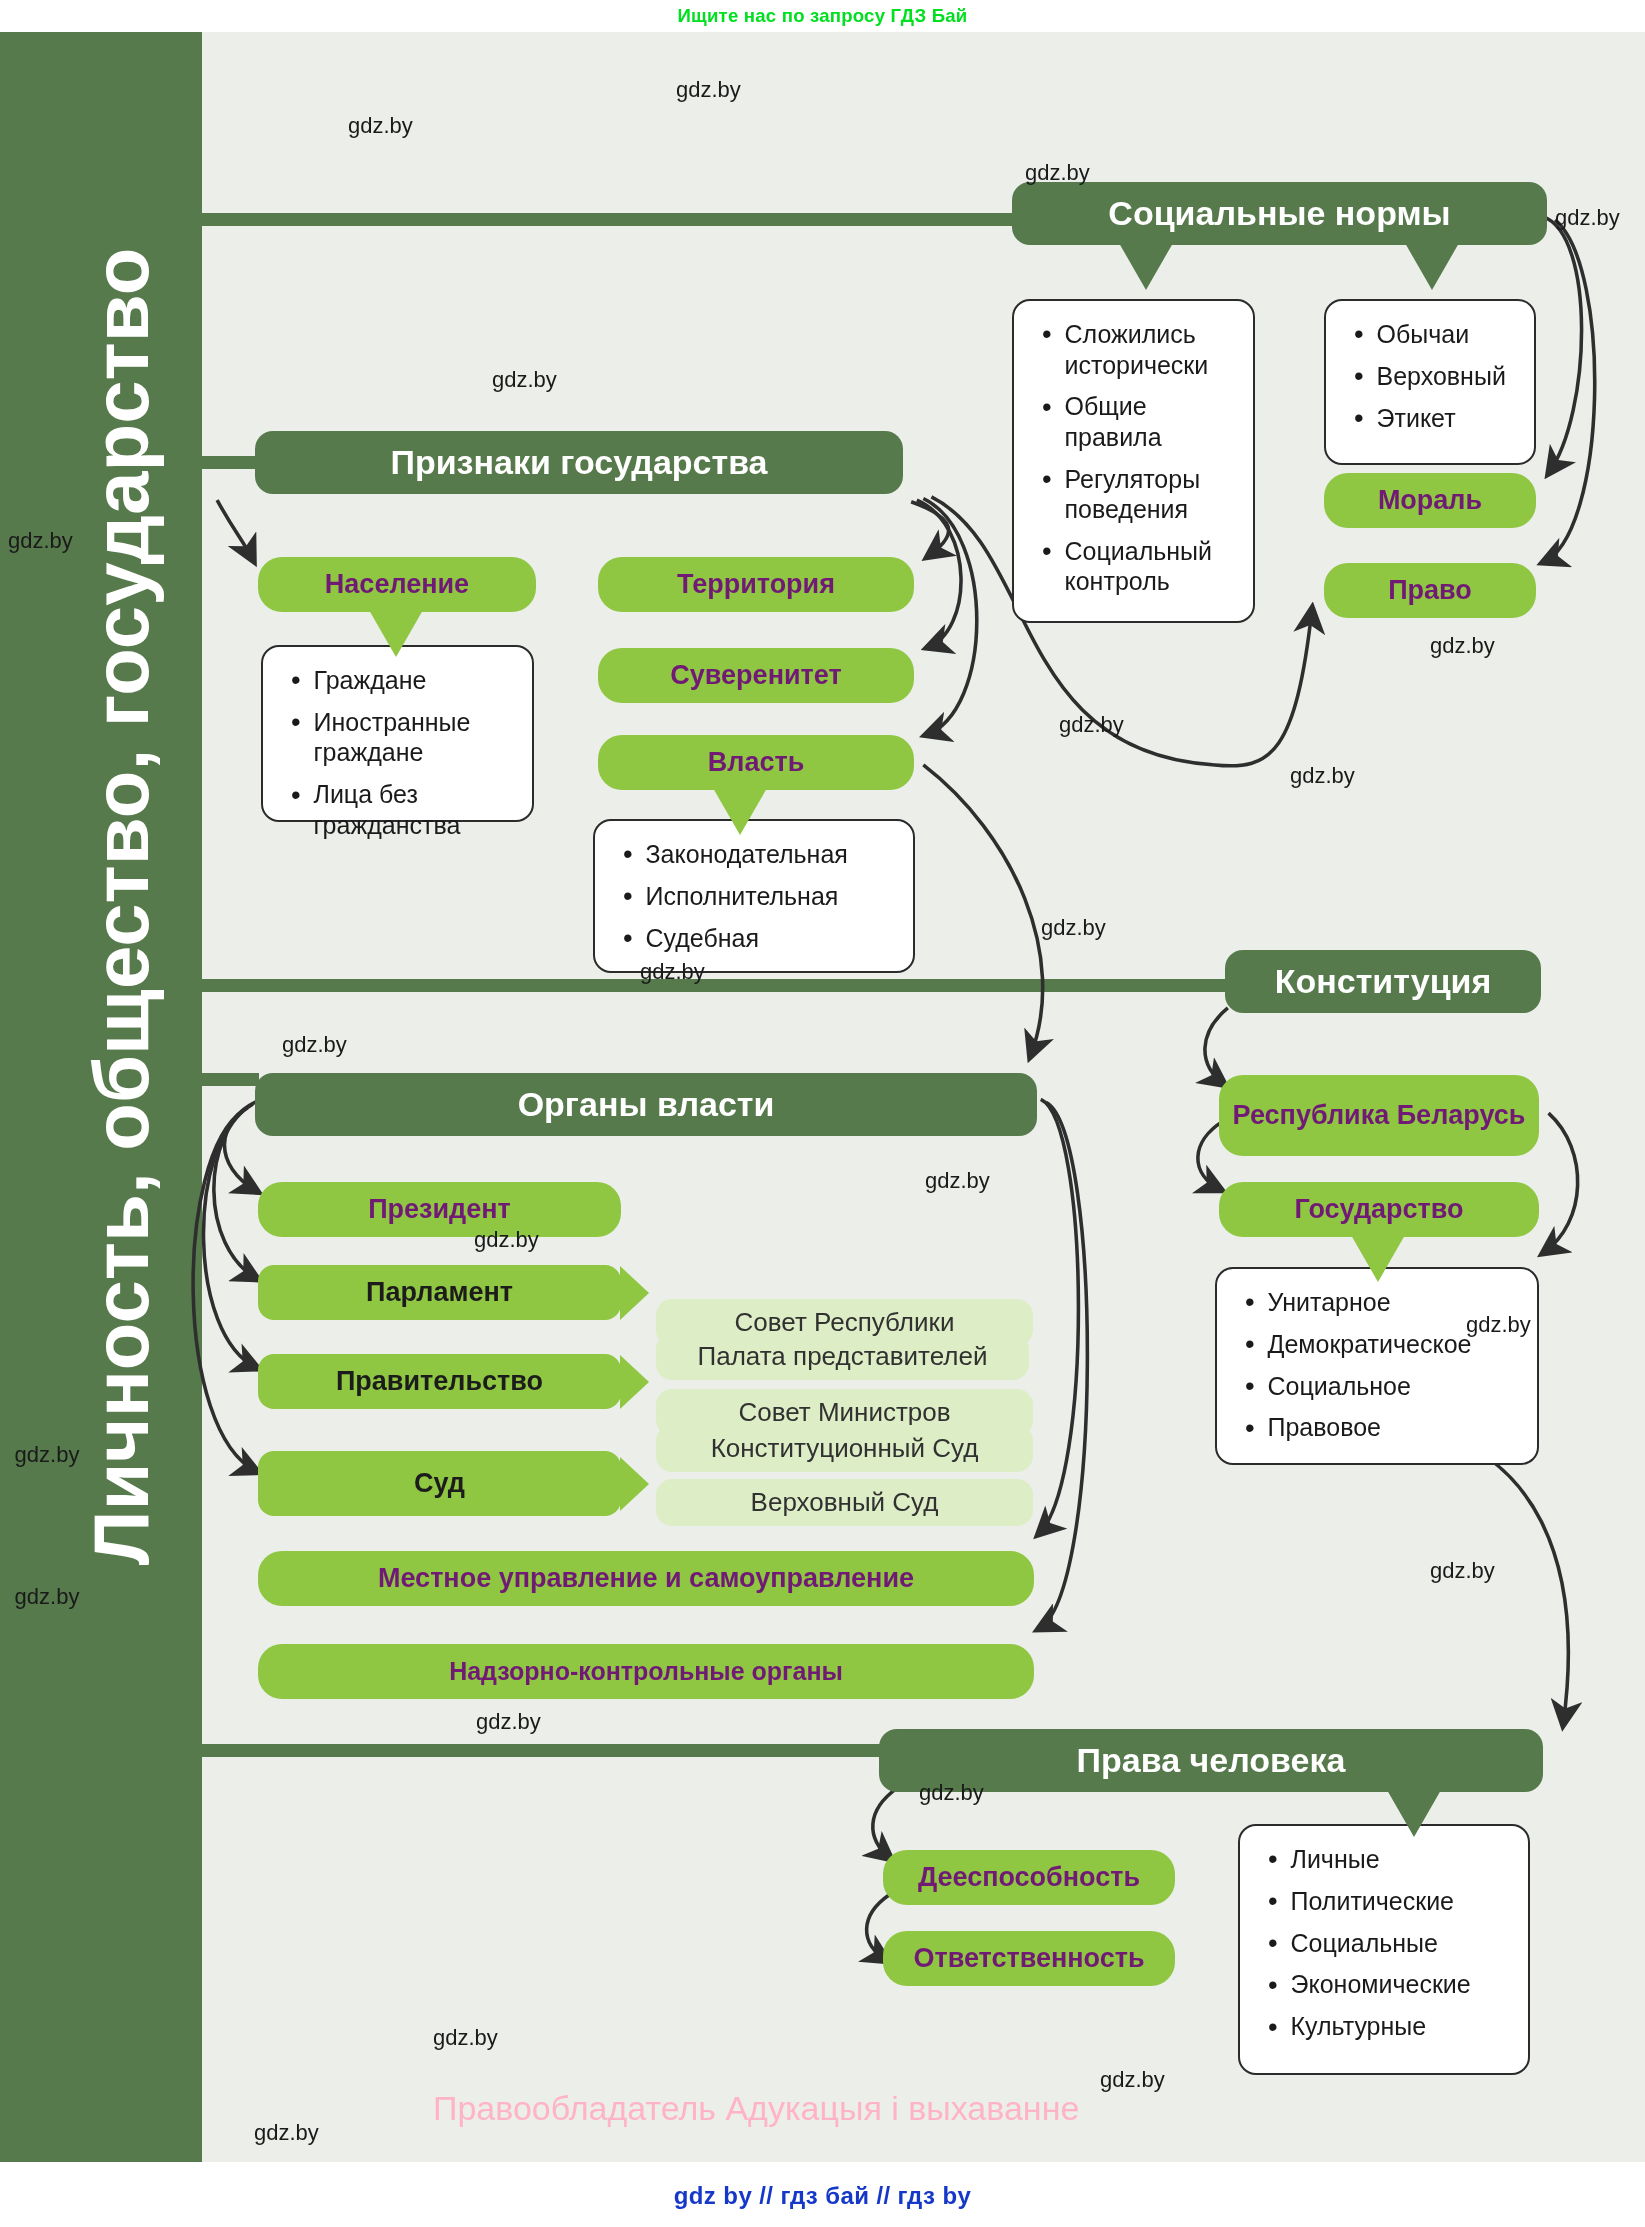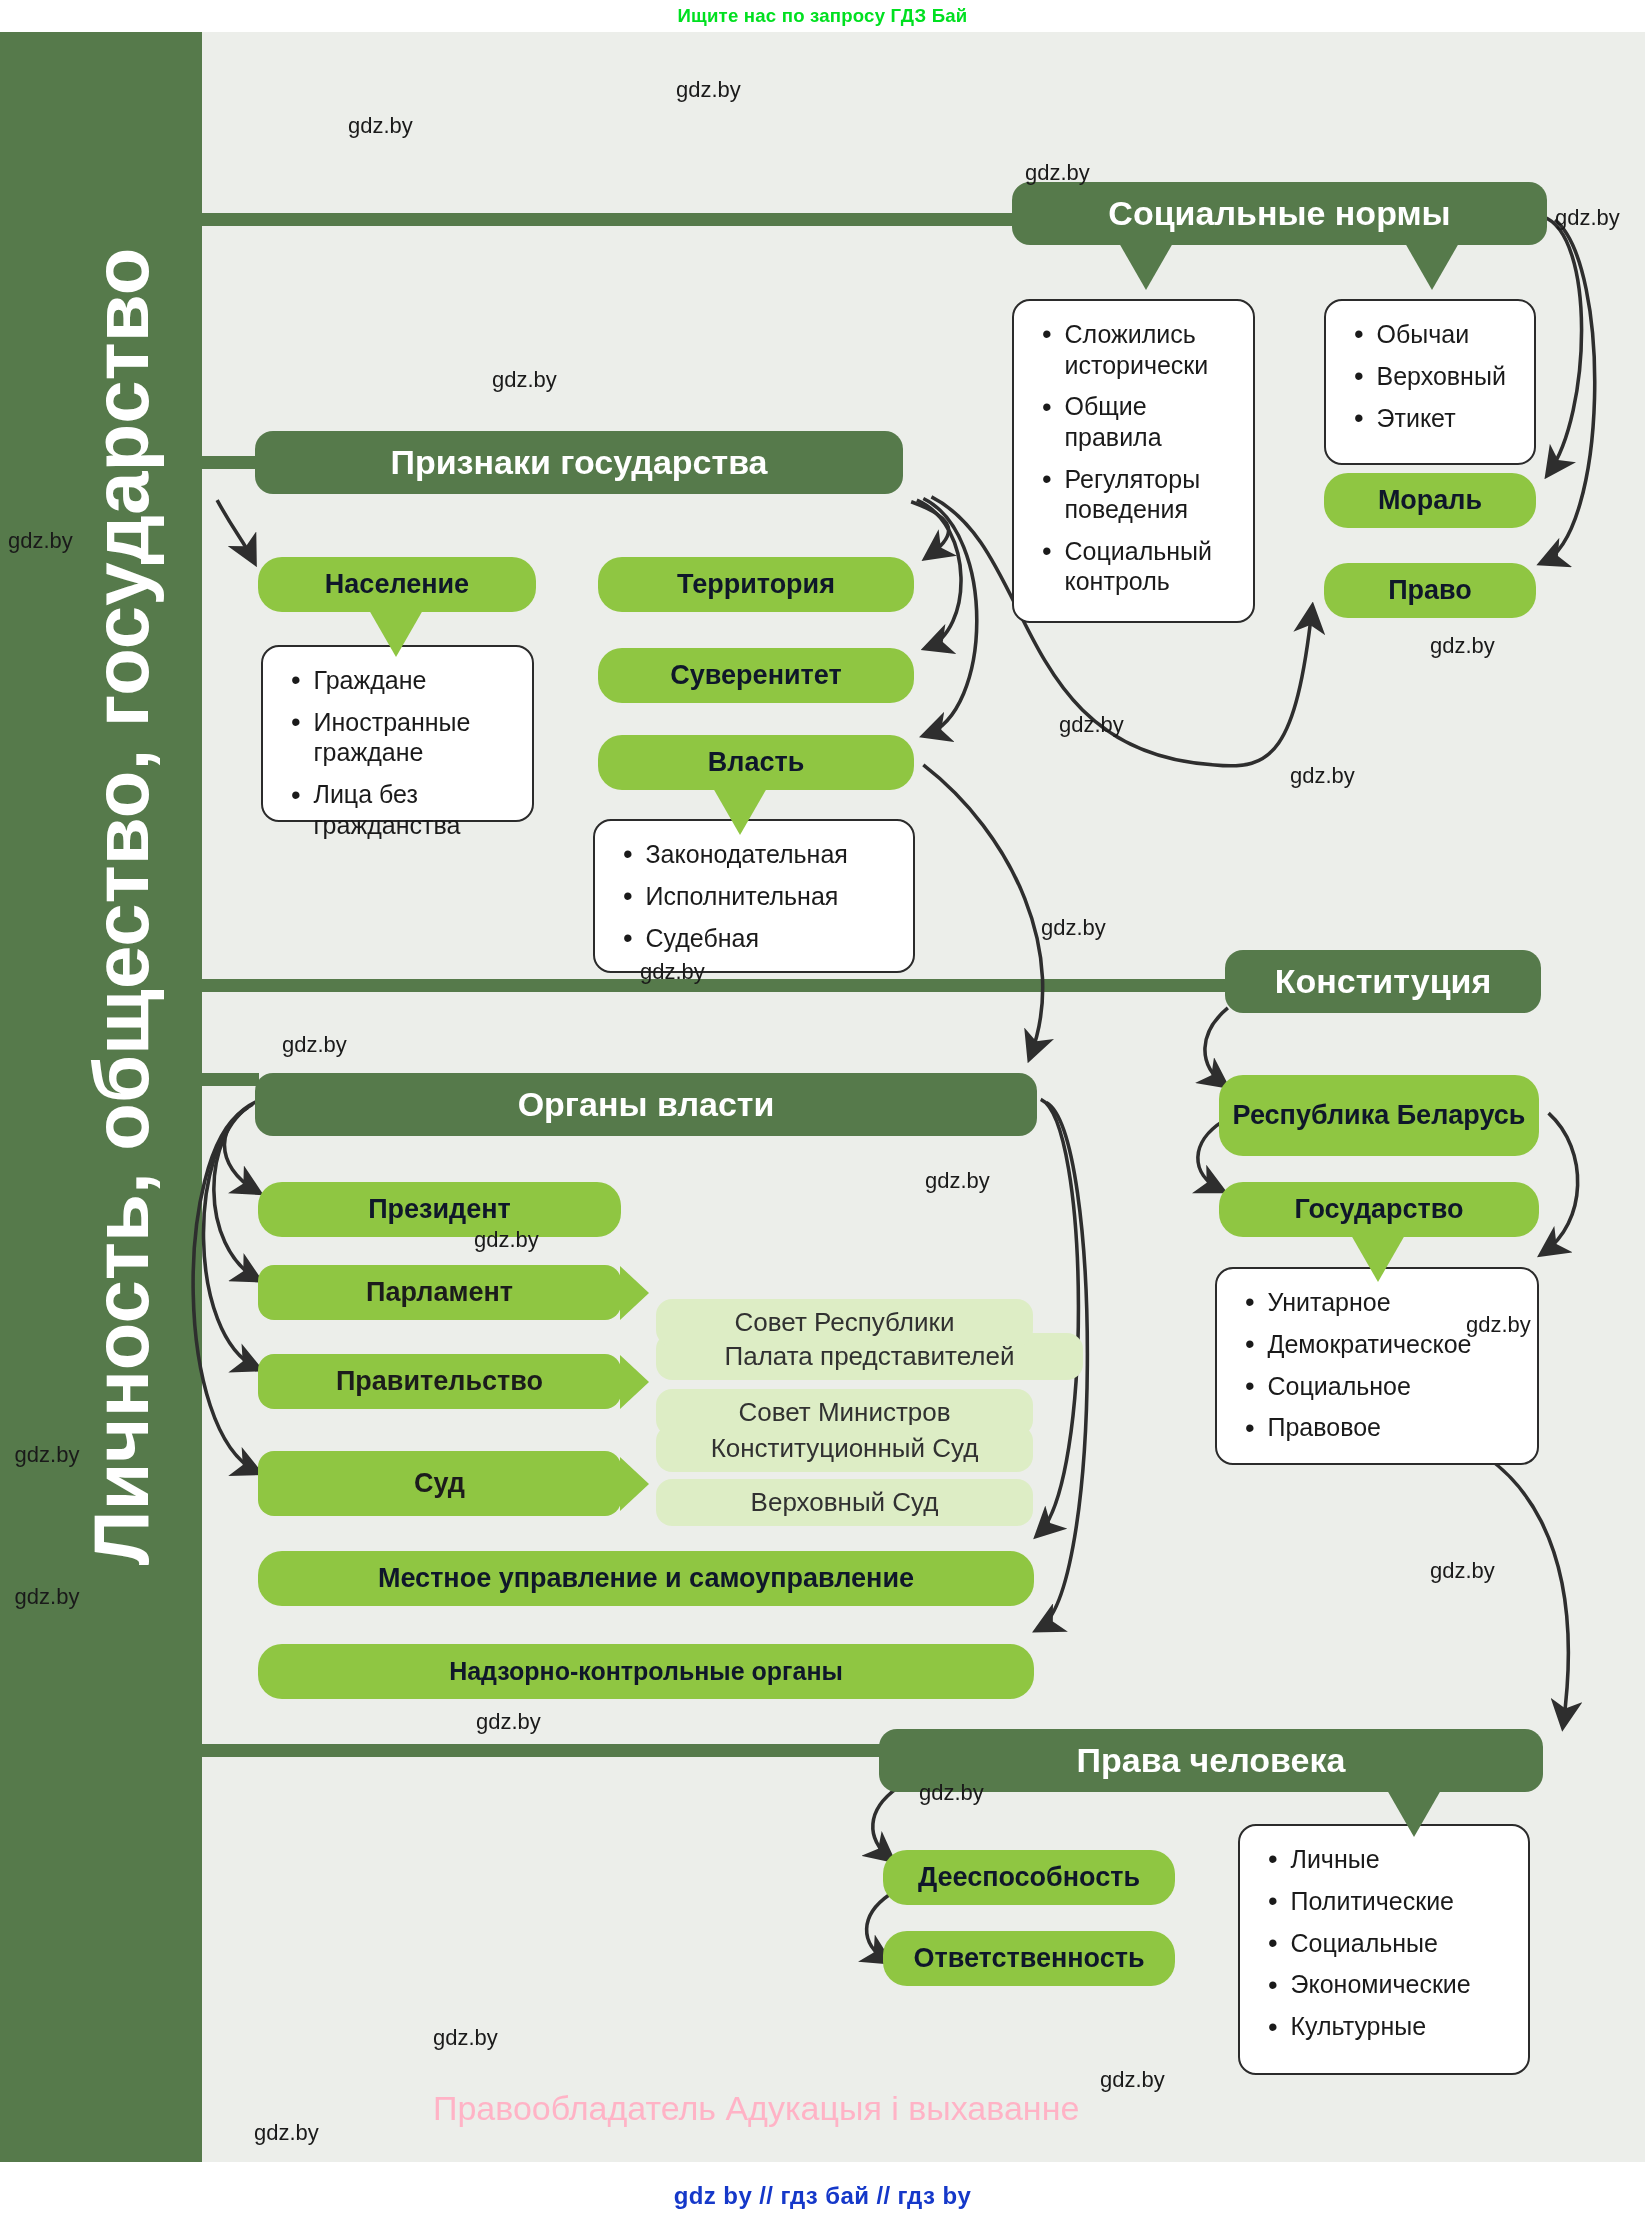--- a/index.html
+++ b/index.html
@@ -46,21 +46,21 @@
 
   
   .hdr {
     position:absolute; background:#567a4b; border-radius:18px;
     color:#fff; font-weight:bold; display:flex;
     align-items:center; justify-content:center; text-align:center;
     z-index:6;
   }
   .chip {
     position:absolute; background:#8fc642; border-radius:24px;
-    color:#0f172a; font-weight:bold; display:flex;
+    color:#701a75; font-weight:bold; display:flex;
     align-items:center; justify-content:center; text-align:left;
     z-index:6;
   }
   .chip-arrow {
     position:absolute; background:#8fc642; border-radius:16px;
     color:#1c1c1c; font-weight:bold; display:flex;
     align-items:center; justify-content:center; text-align:center;
     z-index:6;
   }
   .chip-arrow::after{
@@ -254,21 +254,21 @@
         <li>Социальное</li>
         <li>Правовое</li>
       </ul>
     </div>
 
     <div class="hdr" style="left:255px; top:1041px; width:782px; height:63px; font-size:34px;">Органы власти</div>
 
     <div class="chip" style="left:258px; top:1150px; width:363px; height:55px; font-size:27px;">Президент</div>
 
     <div class="chip-arrow" style="left:258px; top:1233px; width:363px; height:55px; font-size:27px;">Парламент</div>
-    <div class="pale" style="left:656px; top:1284px; width:427px; height:47px; font-size:26px;margin-top:17px;">Палата представителей</div>
+    <div class="pale" style="left:656px; top:1284px; width:373px; height:47px; font-size:26px;margin-top:17px;">Палата представителей</div>
     <div class="pale" style="left:656px; top:1267px; width:377px; height:47px; font-size:26px;">Совет Республики</div>
 
     <div class="chip-arrow" style="left:258px; top:1322px; width:363px; height:55px; font-size:27px;">Правительство</div>
     <div class="pale" style="left:656px; top:1325px; width:377px; height:47px; font-size:26px;margin-top:32px;">Совет Министров</div>
 
     <div class="chip-arrow" style="left:258px; top:1419px; width:363px; height:65px; font-size:27px;">Суд</div>
     <div class="pale" style="left:656px; top:1393px; width:377px; height:47px; font-size:26px;">Конституционный Суд</div>
     <div class="pale" style="left:656px; top:1447px; width:377px; height:47px; font-size:26px;">Верховный Суд</div>
 
     <div class="chip" style="left:258px; top:1519px; width:776px; height:55px; font-size:27px;">Местное управление и самоуправление</div>

